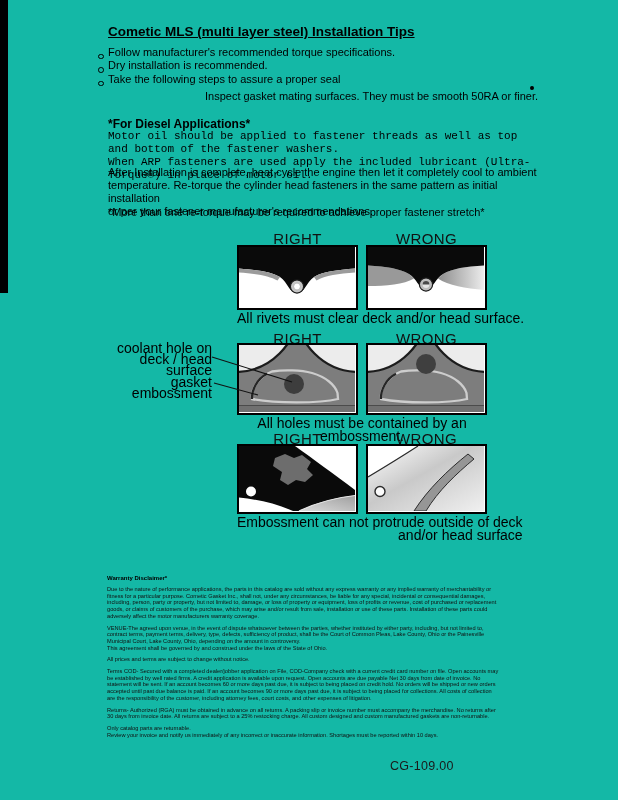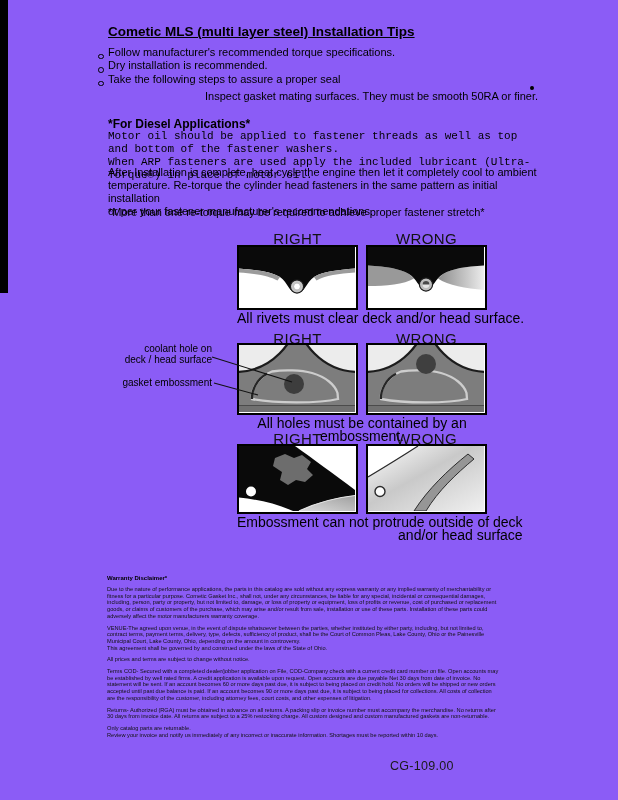--- a/index.html
+++ b/index.html
@@ -1,34 +1,34 @@
 <!DOCTYPE html>
 <html><head>
 <meta charset="utf-8">
 <style>
   html,body{margin:0;padding:0;background:#ffffff;}
-  .page{position:relative;width:618px;height:800px;background:#8b5cf6;overflow:hidden;
+  .page{position:relative;width:618px;height:800px;background:#14b8a6;overflow:hidden;
         font-family:"Liberation Sans", sans-serif;color:#000;}
   .abs{position:absolute;}
   .leftbar{left:0;top:0;width:8px;height:293px;background:#000;}
   .title{left:108px;top:24px;font-size:13.5px;font-weight:bold;text-decoration:underline;white-space:nowrap;}
   .tips{left:98px;top:46px;font-size:11px;line-height:13.4px;width:440px;}
   .bline{display:flex;align-items:flex-end;}
   .b-open{flex:none;display:inline-block;width:3.6px;height:3.6px;border:1px solid #000;border-radius:50%;margin-right:4.5px;}
   .sub{margin-left:20px;flex-direction:column;}
   .b-dot{flex:none;display:inline-block;width:3.8px;height:3.8px;background:#000;border-radius:50%;margin-right:4px;}
   .h2{left:108px;top:117px;font-size:12px;font-weight:bold;}
   .para{left:108px;width:430px;font-size:11px;line-height:13px;white-space:pre-line;}
   .p1{top:130px;font-family:Liberation Mono, monospace;} .p2{top:166px;} .p3{top:206px;}
   .figlabel{width:121px;text-align:center;font-size:15px;letter-spacing:0.4px;color:#111;}
   .panel{border:2.5px solid #000;background:#fff;box-sizing:border-box;}
   .panel svg{display:block;}
   .caption{font-size:14px;line-height:13px;color:#000;}
   .prl{white-space:pre-line;}
-  .callout{width:112px;text-align:right;font-size:10px;line-height:11px;}
+  .callout{width:112px;text-align:right;font-size:14px;line-height:11px;}
   .warr-h{left:107px;top:575px;font-size:6px;font-weight:bold;}
   .warr{left:107px;top:586px;width:430px;font-size:5.65px;line-height:6.7px;color:#111;}
   .warr p{margin:0 0 5px 0;white-space:pre-line;}
   .code{left:390px;top:759px;font-size:12.5px;color:#1a1a1a;letter-spacing:0.3px;}
 </style>
 </head>
 <body>
 
 <div class="page">
 

